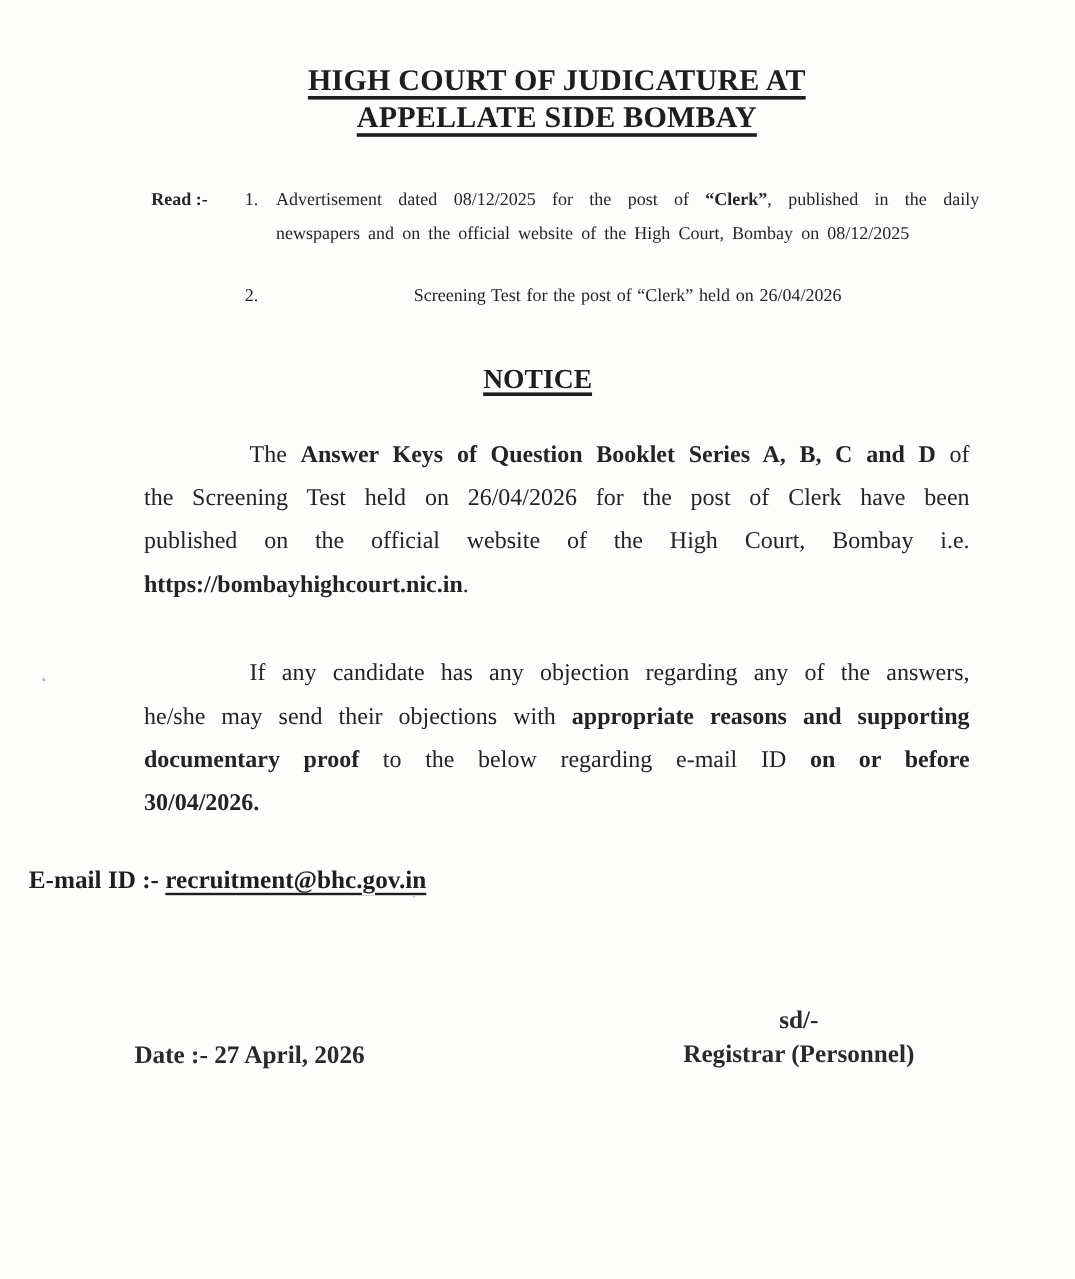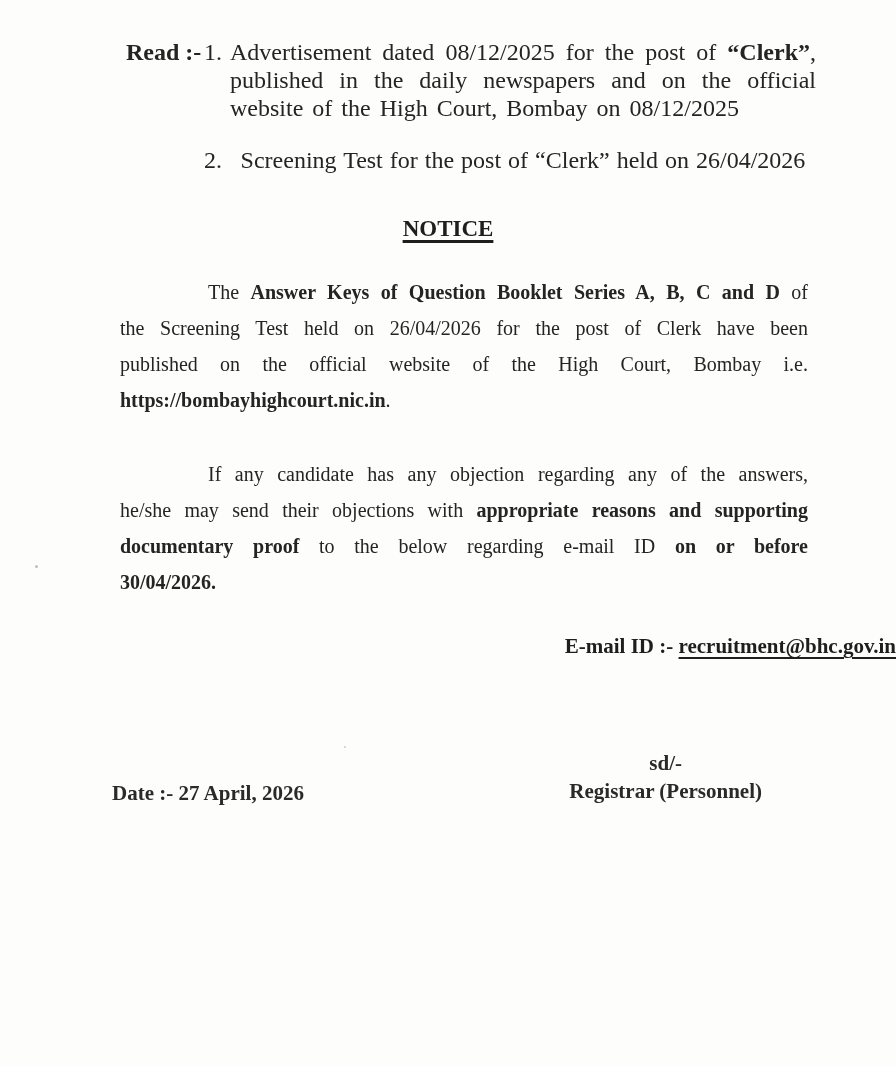--- a/index.html
+++ b/index.html
@@ -36,21 +36,21 @@
   .doc-header .u {
     text-decoration: underline;
     text-decoration-thickness: 2.5px;
     text-underline-offset: 5px;
   }
 
   
   .read-block {
     display: flex;
     margin: 38px 80px 0 126px;
-    font-size: 24px;
+    font-size: 15px;
     line-height: 28px;
     color: #242424;
   }
   .read-label {
     font-weight: bold;
     width: 78px;
     flex: 0 0 78px;
     white-space: nowrap;
   }
   .read-items { flex: 1; }
@@ -92,21 +92,21 @@
     word-spacing: 5px;
     color: #242424;
   }
   .body-para.p2 { margin-top: 38px; }
   .body-para.p3 { margin-top: 40px; }
 
   
   .email-line {
     margin-top: 34px;
     padding-left: 24px;
-    text-align: right;
+    text-align: left;
     font-weight: bold;
     font-size: 21px;
     color: #1e1e1e;
   }
   .email-line .address {
     text-decoration: underline;
     text-decoration-thickness: 2px;
     text-underline-offset: 4px;
   }
 
@@ -133,20 +133,24 @@
     background: #bfbfbf;
   }
   .speck.s1 { left: 35px; top: 565px; width: 3px; height: 3px; }
   .speck.s2 { left: 344px; top: 746px; width: 2px; height: 2px; background: #cccccc; }
 </style>
 </head>
 <body>
 
 <div class="page">
 
+  <div class="doc-header">
+    <div><span class="u">HIGH COURT OF JUDICATURE AT</span></div>
+    <div><span class="u">APPELLATE SIDE BOMBAY</span></div>
+  </div>
 
   <div class="read-block">
     <span class="read-label">Read :-</span>
     <div class="read-items">
       <div class="read-item first">
         <span class="item-num">1.</span>
         <p class="item-text"><span>Advertisement dated 08/12/2025 for the post of </span><b>“Clerk”</b><span>, published in the daily newspapers and on the official website of the High Court, Bombay on 08/12/2025</span></p>
       </div>
       <div class="read-item second">
         <span class="item-num">2.</span>

